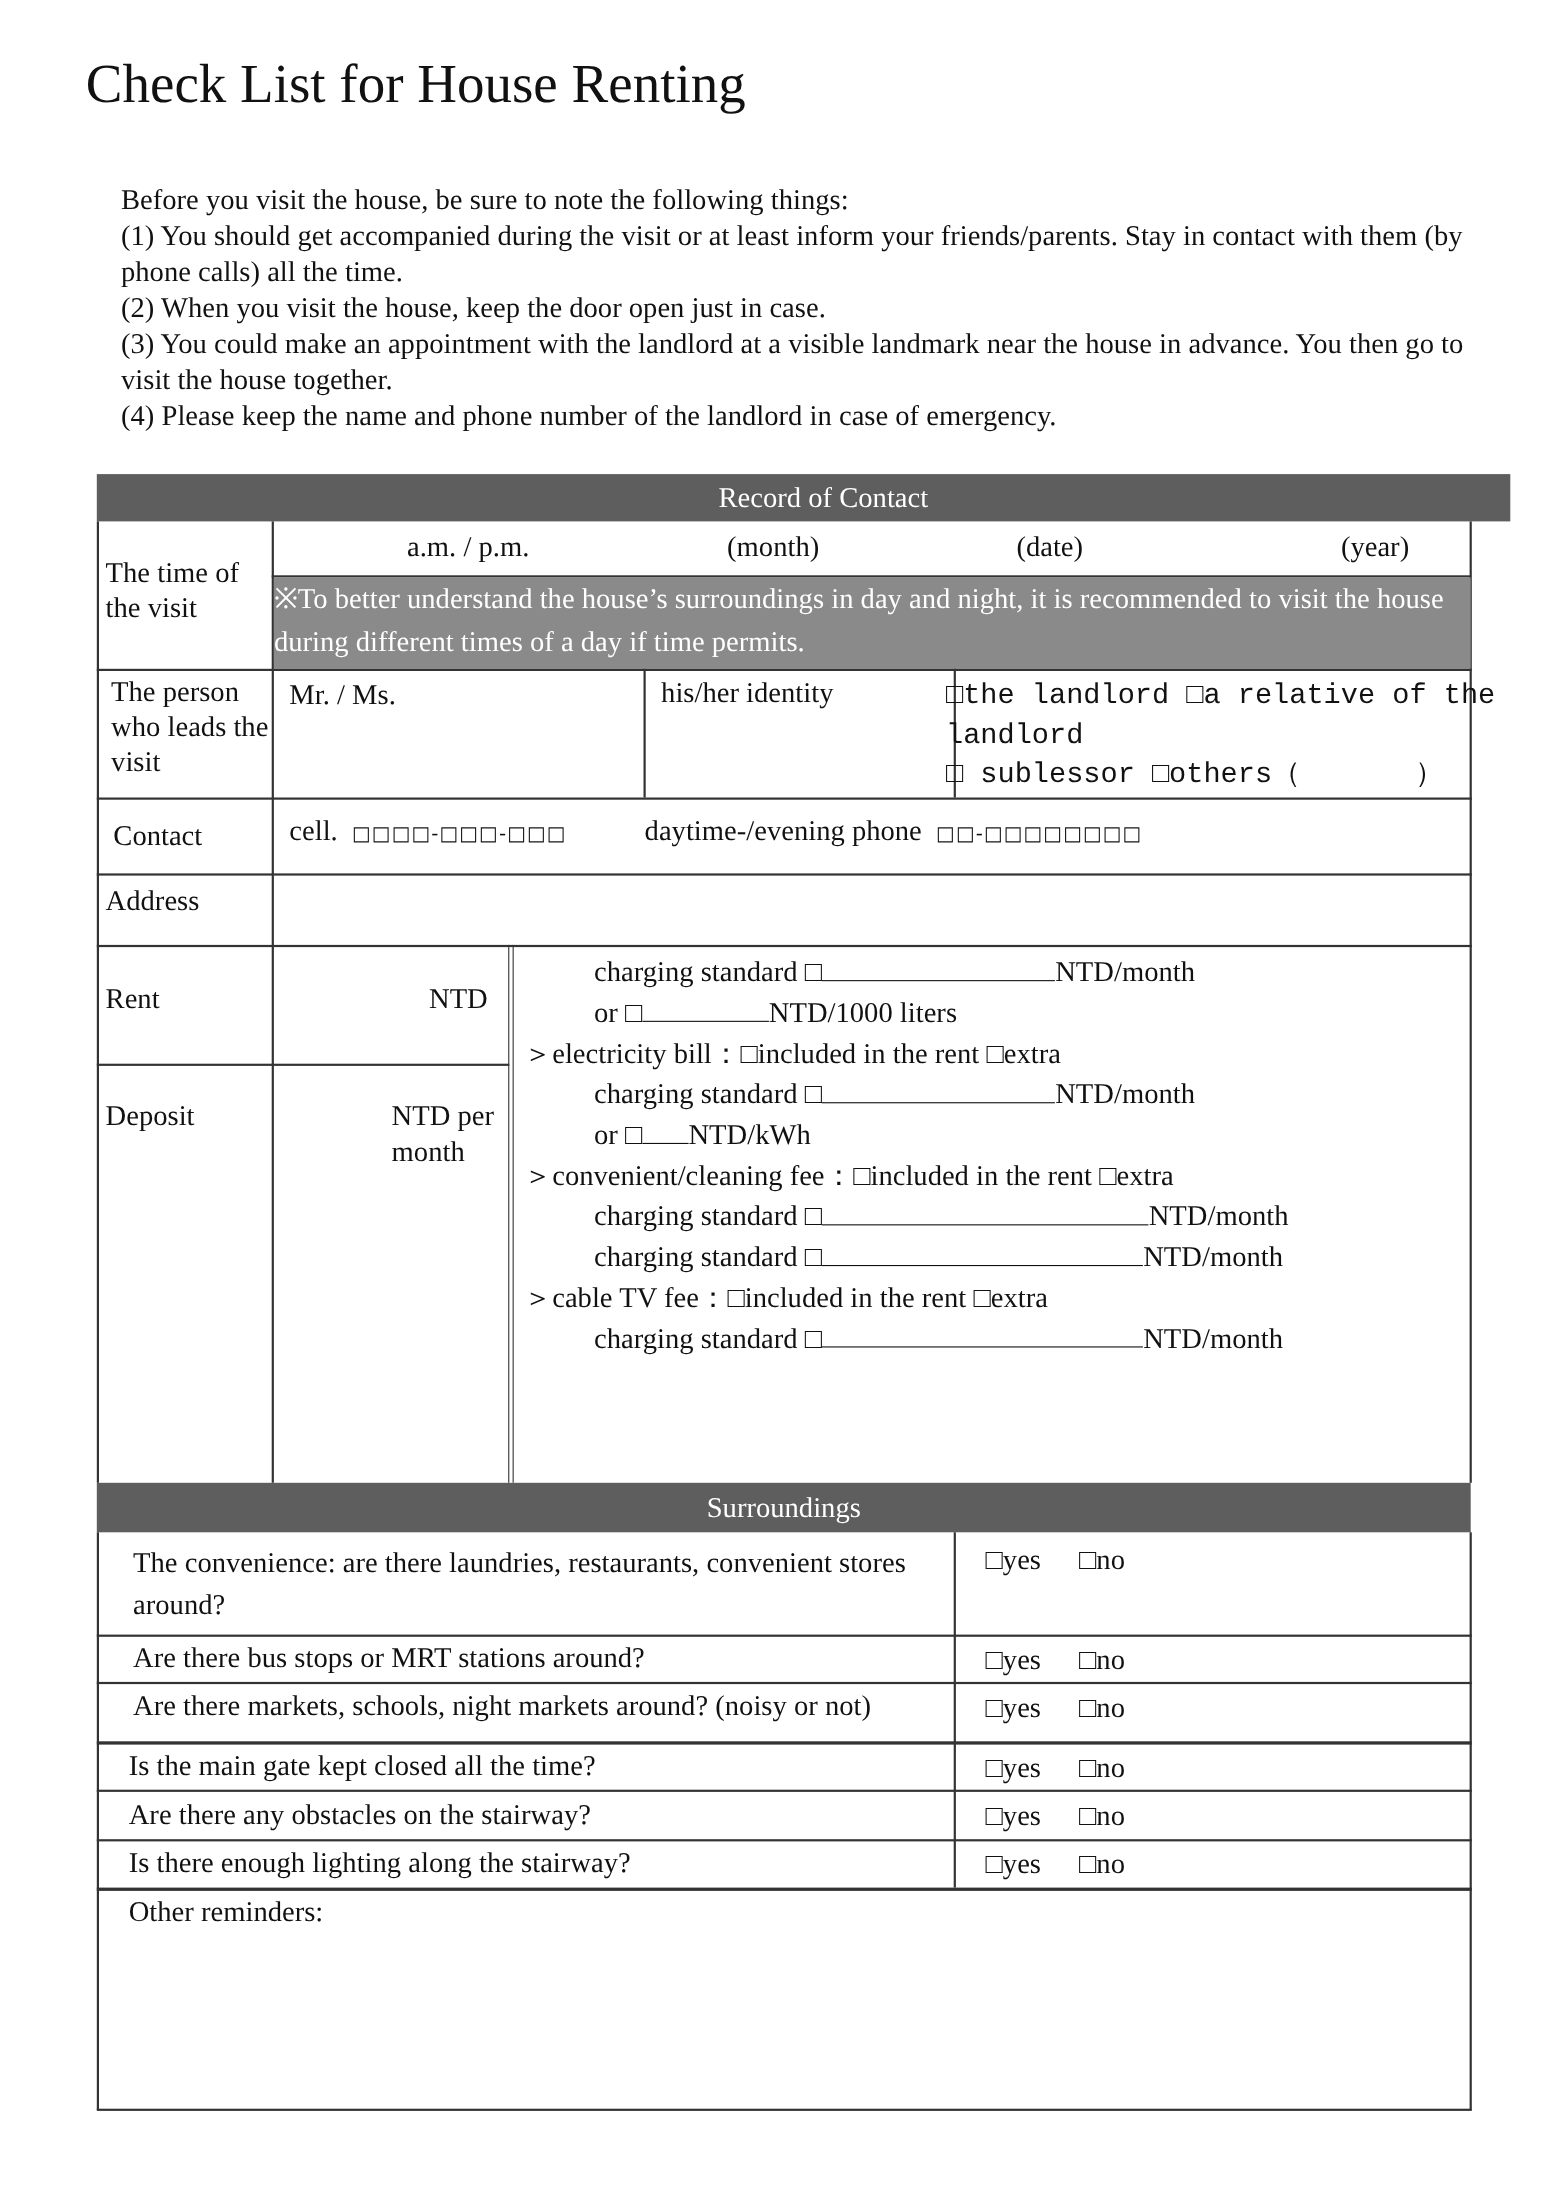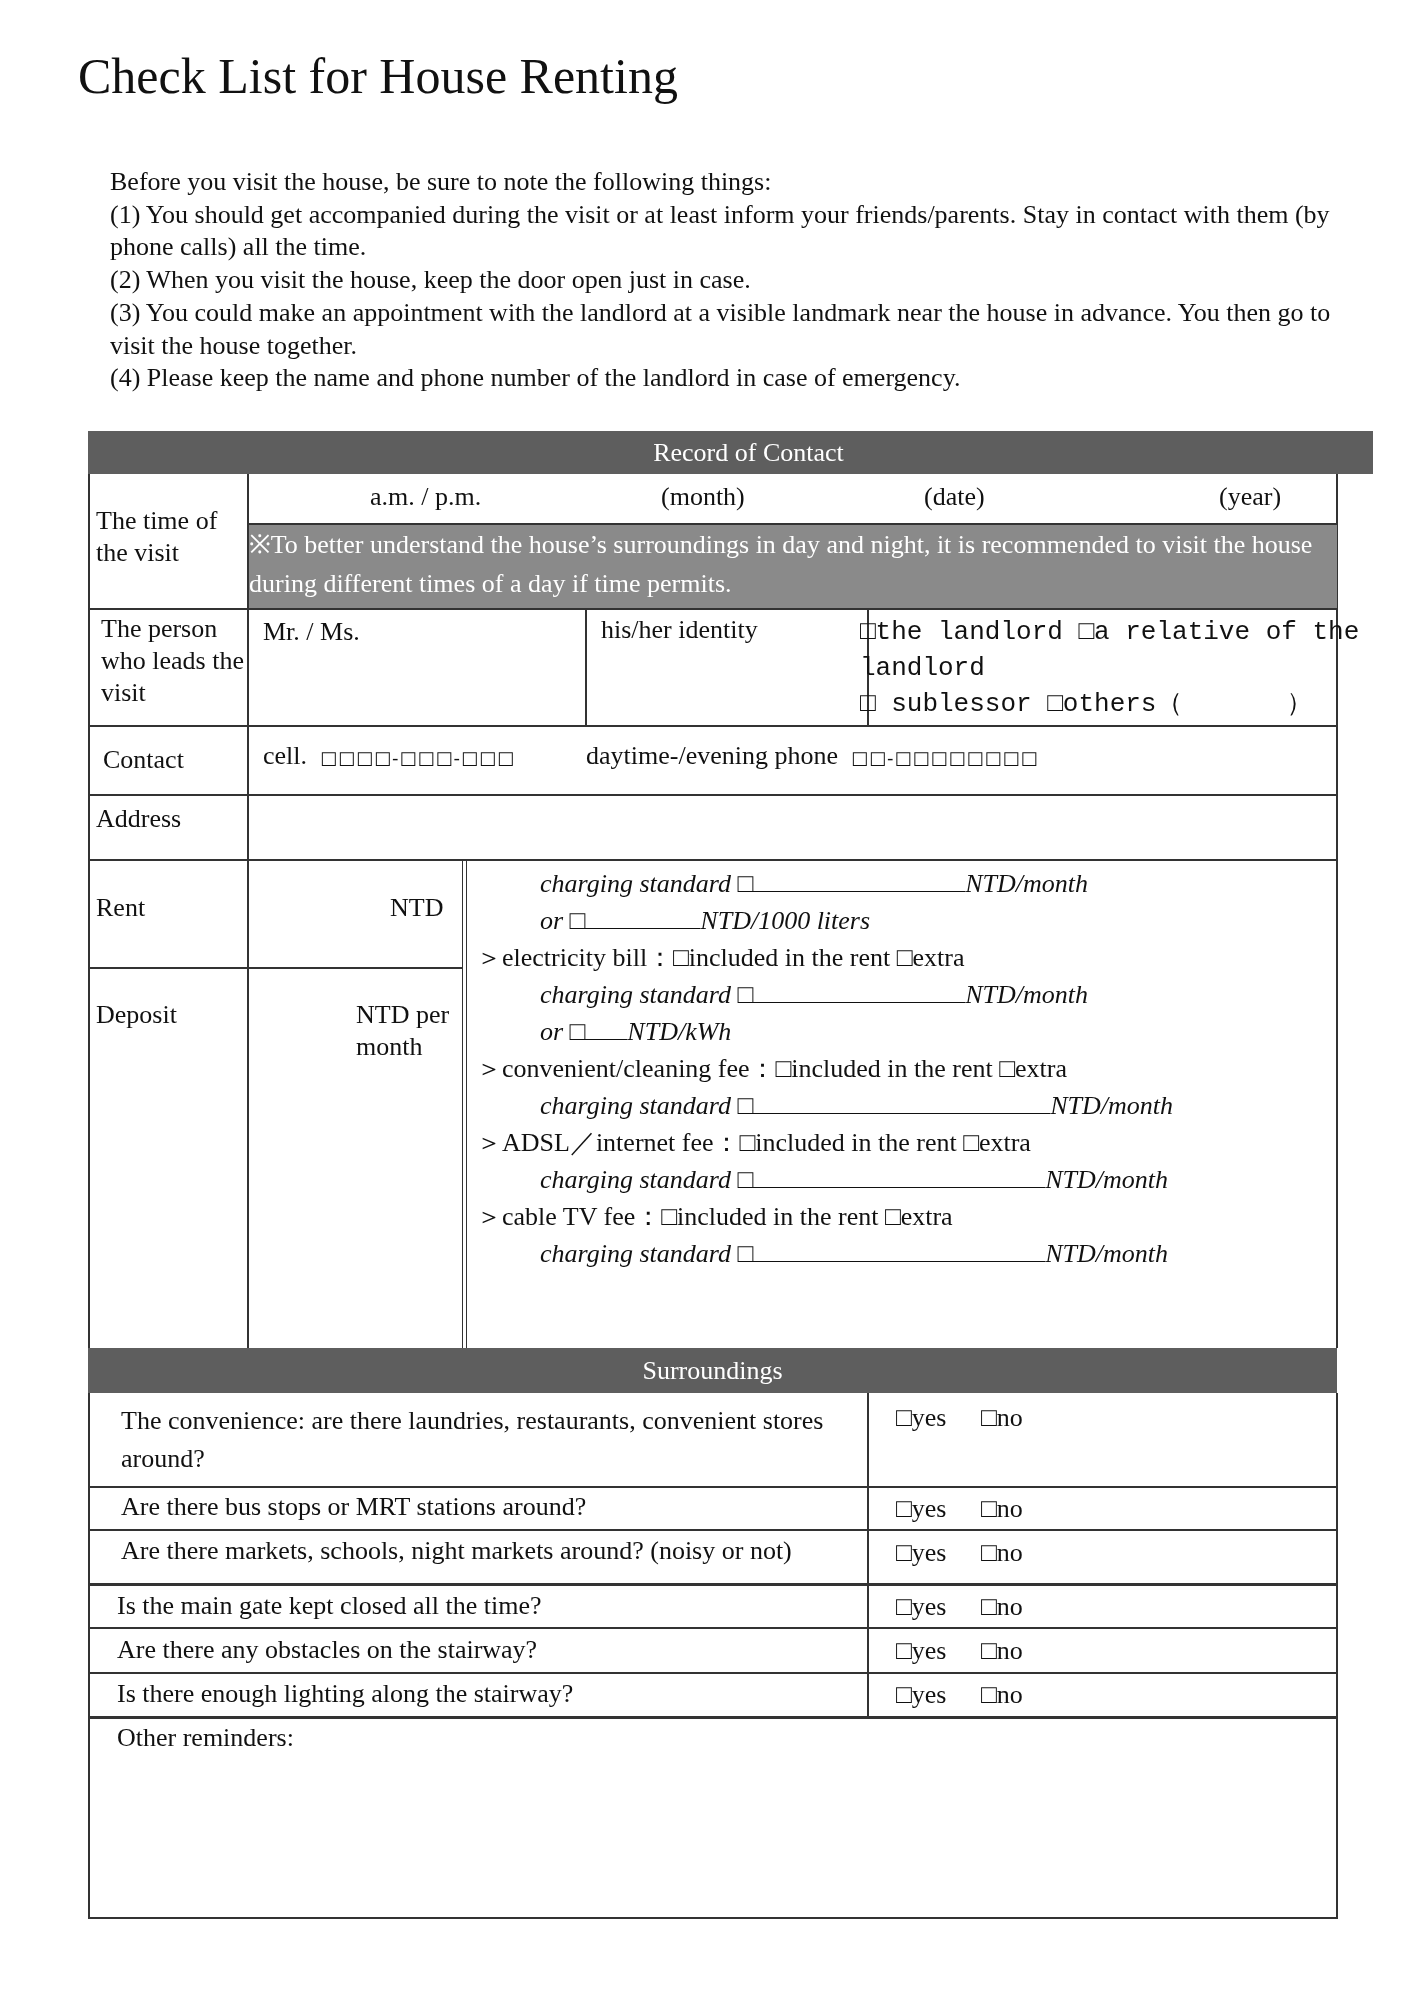--- a/index.html
+++ b/index.html
@@ -13,21 +13,21 @@
   .intro p { margin: 0; }
 
   .hline { position: absolute; height: 0; border-top: 2px solid #333; }
   .vline { position: absolute; width: 0; border-left: 2px solid #333; }
   .band-dark { position: absolute; background: #5e5e5e; color: #fff; text-align: center; font-size: 26px; }
   .band-mid { position: absolute; background: #8a8a8a; color: #fff; font-size: 26px; line-height: 39px; }
   .t { position: absolute; font-size: 26px; line-height: 32px; white-space: nowrap; }
   .tw { position: absolute; font-size: 26px; line-height: 32px; }
   .fee { position: absolute; left: 476px; font-size: 26px; white-space: nowrap; }
   .fee .line { height: 37px; line-height: 37px; }
-  .fee .ind { padding-left: 64px; font-style: italic; }
+  .fee .ind { padding-left: 64px; }
   .blank { display: inline-block; border-bottom: 1.5px solid #111; height: 24px; vertical-align: baseline; }
 </style>
 </head>
 <body>
 
 <div class="abs title">Check List for House Renting</div>
 <div class="abs intro">
   <p>Before you visit the house, be sure to note the following things:</p>
   <p>(1) You should get accompanied during the visit or at least inform your friends/parents. Stay in contact with them (by phone calls) all the time.</p>
   <p>(2) When you visit the house, keep the door open just in case.</p>
@@ -96,21 +96,20 @@
     <div class="line ind"><span>charging standard □</span><span class="blank" style="width:212px"></span><span>NTD/month</span></div>
     <div class="line ind"><span>or □</span><span class="blank" style="width:115px"></span><span>NTD/1000 liters</span></div>
 
     <div class="line"><span>＞electricity bill：</span><span>□included in the rent □extra</span></div>
     <div class="line ind"><span>charging standard □</span><span class="blank" style="width:212px"></span><span>NTD/month</span></div>
     <div class="line ind"><span>or □</span><span class="blank" style="width:42px"></span><span>NTD/kWh</span></div>
 
     <div class="line"><span>＞convenient/cleaning fee：</span><span>□included in the rent □extra</span></div>
     <div class="line ind"><span>charging standard □</span><span class="blank" style="width:297px"></span><span>NTD/month</span></div>
 
-    <div class="line"><span>＞ADSL／internet fee：</span><span>□included in the rent □extra</span></div>
     <div class="line ind"><span>charging standard □</span><span class="blank" style="width:292px"></span><span>NTD/month</span></div>
 
     <div class="line"><span>＞cable TV fee：</span><span>□included in the rent □extra</span></div>
     <div class="line ind"><span>charging standard □</span><span class="blank" style="width:292px"></span><span>NTD/month</span></div>
   </div>
 </div>
 
 <div>
   <div class="band-dark" style="left:88px; top:1348px; width:1249px; height:45px; line-height:45px;">Surroundings</div>
   <div class="vline" style="left:88px; top:1393px; height:525px;"></div>

